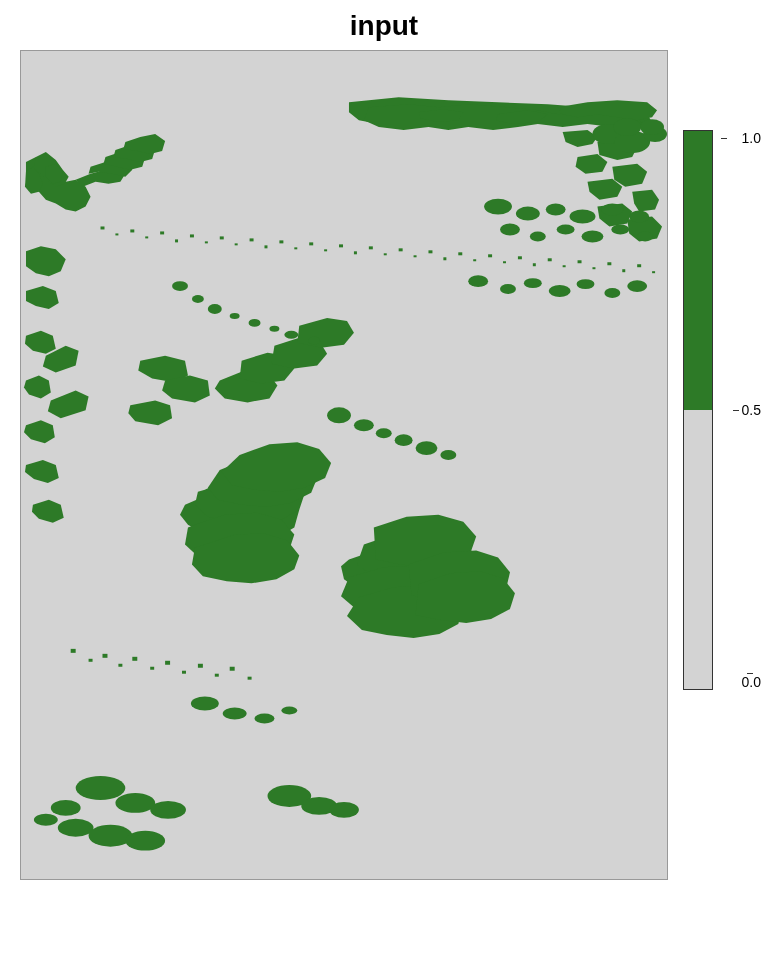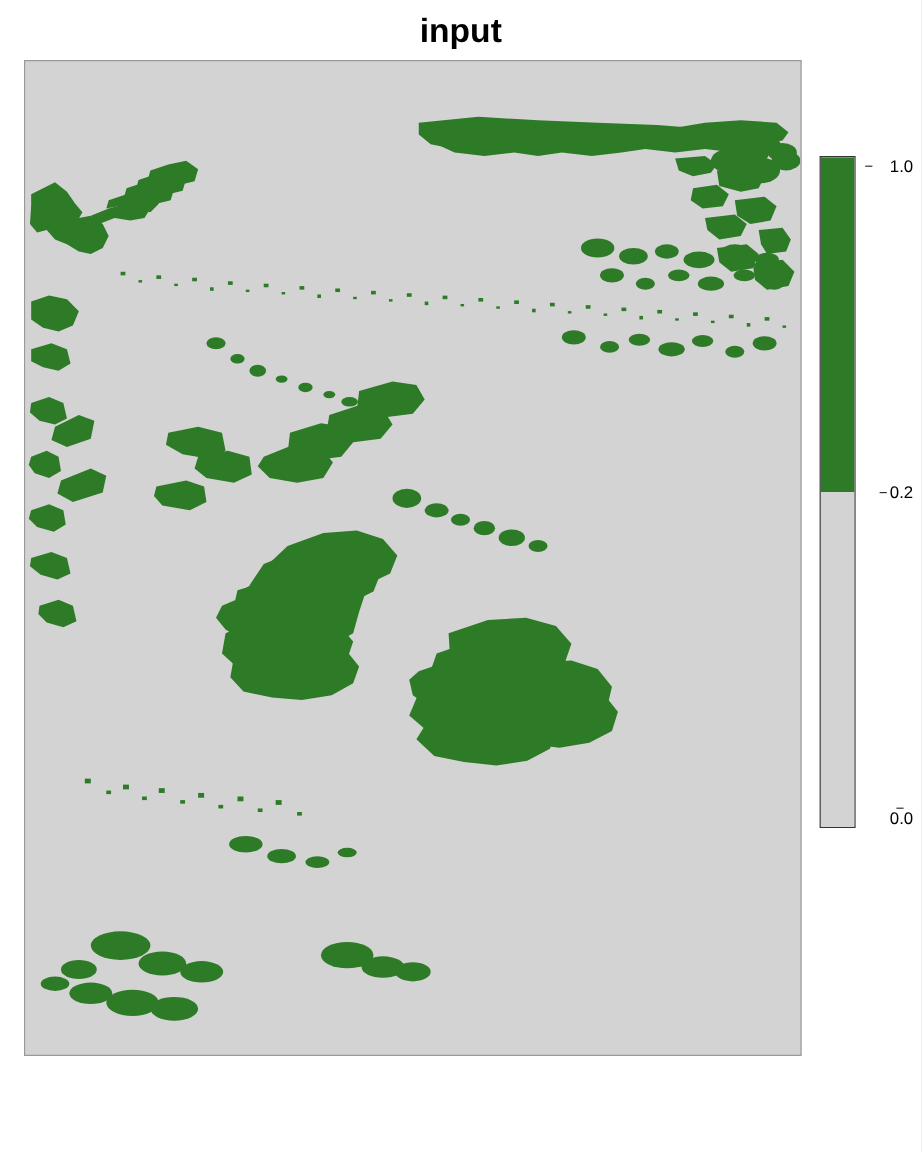--- a/index.html
+++ b/index.html
@@ -286,21 +286,21 @@
           <div class="legend-bar-top"></div>
           <div class="legend-bar-bottom"></div>
         </div>
 
         <div class="tick-1-0">
           <div class="legend-tick-line"></div>
           <span class="legend-tick-label">1.0</span>
         </div>
         <div class="tick-0-5">
           <div class="legend-tick-line"></div>
-          <span class="legend-tick-label">0.2</span>
+          <span class="legend-tick-label">0.5</span>
         </div>
         <div class="tick-0-0">
           <div class="legend-tick-line"></div>
           <span class="legend-tick-label">0.0</span>
         </div>
       </div>
     </div>
   </div>
 </div>
 

